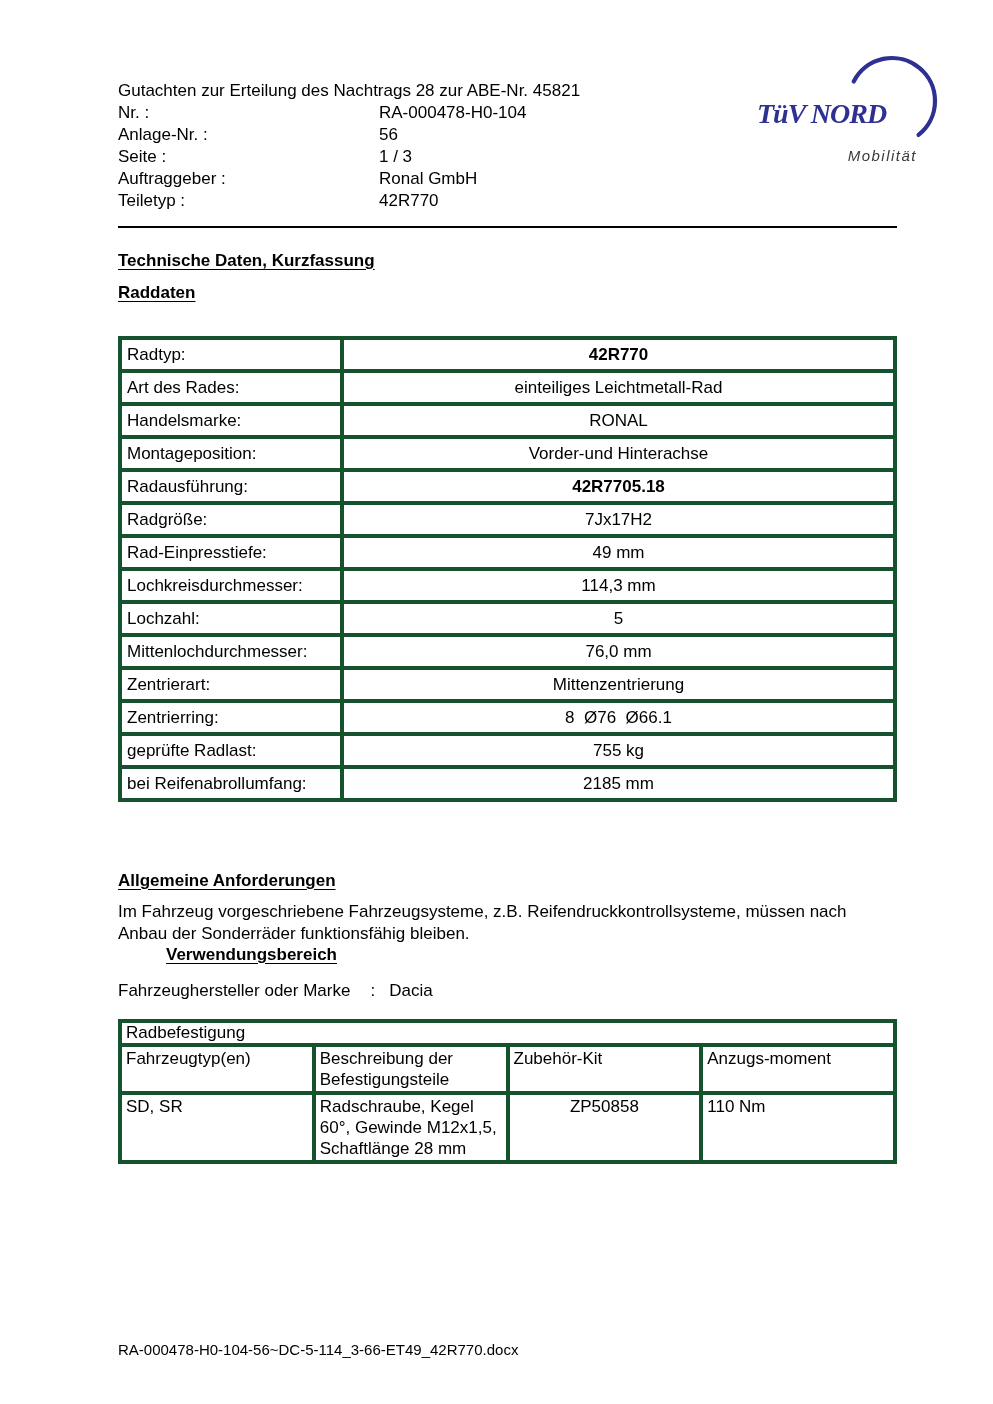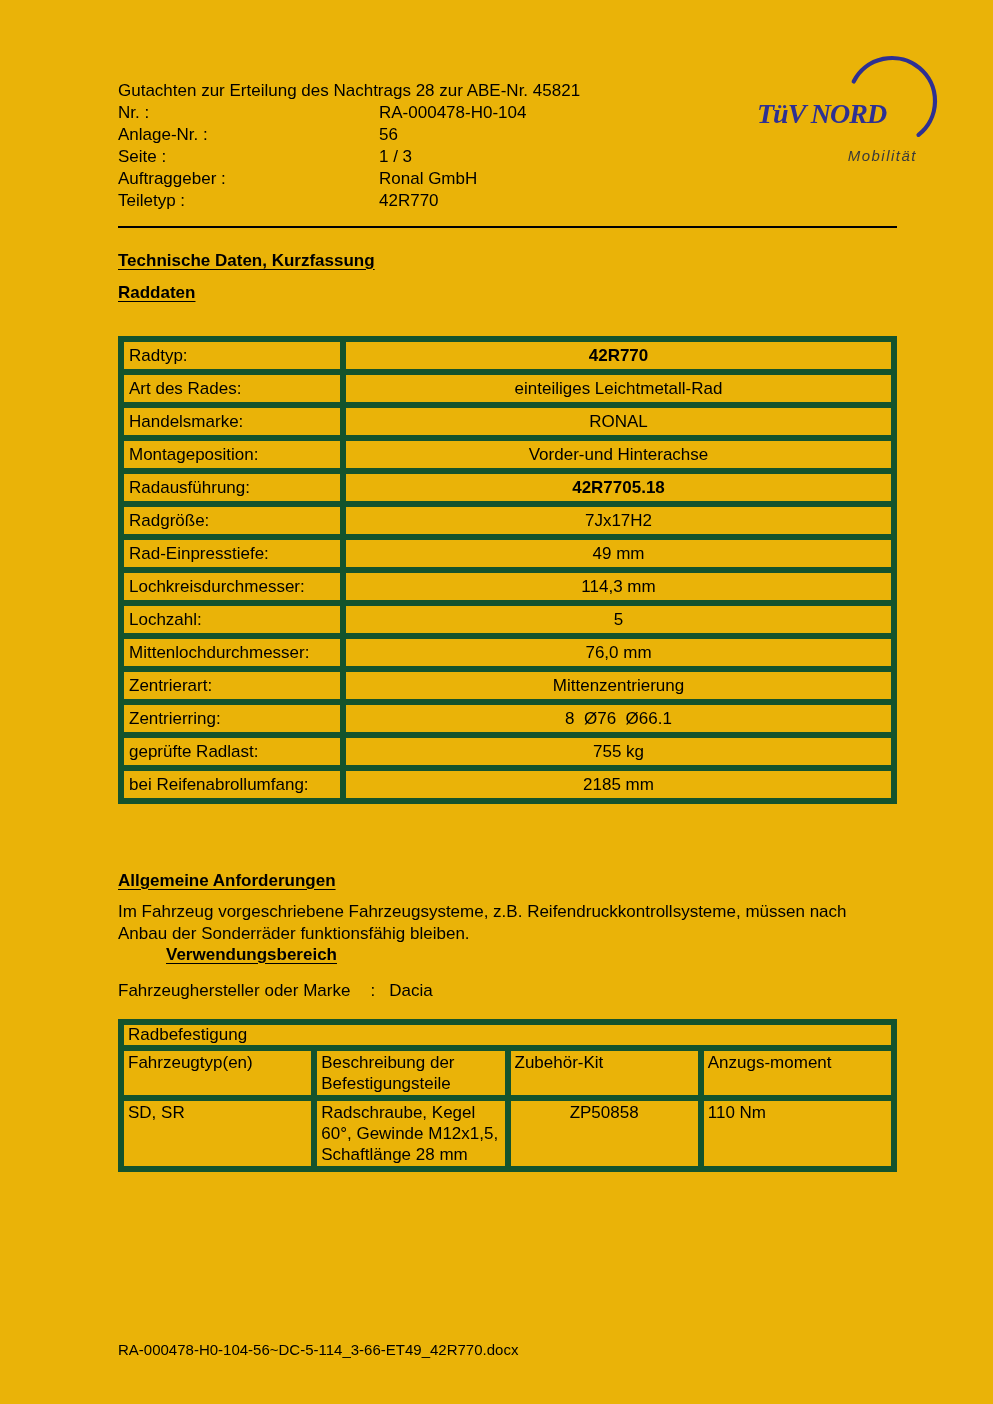--- a/index.html
+++ b/index.html
@@ -1,21 +1,21 @@
 <!DOCTYPE html>
 <html><head>
 <meta charset="utf-8">
 <style>
   * { margin: 0; padding: 0; box-sizing: border-box; }
   html, body { background: #e8e8e8; }
   .page {
     position: relative;
     width: 993px;
     height: 1404px;
-    background: #eab308;
+    background: #ffffff;
     font-family: "Liberation Sans", "DejaVu Sans", sans-serif;
     color: #000;
     overflow: hidden;
     margin: 0 auto;
   }
 
   
   .header-block {
     position: absolute;
     left: 118px;
@@ -93,21 +93,21 @@
     position: absolute;
     left: 118px;
     top: 981px;
     font-size: 17px;
     white-space: nowrap;
   }
   .hersteller-line .sep { margin-left: 20px; margin-right: 14px; }
 
   
   table { border-collapse: collapse; table-layout: fixed; }
-  td, th { border: 6px solid #14532d; font-size: 17px; font-weight: normal; }
+  td, th { border: 4px solid #14532d; font-size: 17px; font-weight: normal; }
 
   .raddaten-table { position: absolute; left: 118px; top: 336px; width: 779px; }
   .raddaten-table td { height: 33px; padding: 0 5px; vertical-align: middle; }
   .raddaten-table td.lbl { width: 222px; text-align: left; }
   .raddaten-table td.val { text-align: center; white-space: pre-wrap; }
   .raddaten-table td.val.bold { font-weight: bold; }
 
   .befestigung-table { position: absolute; left: 118px; top: 1019px; width: 779px; }
   .befestigung-table .caption-cell { height: 21px; padding: 0 4px; vertical-align: middle; }
   .befestigung-table th, .befestigung-table td.data {

